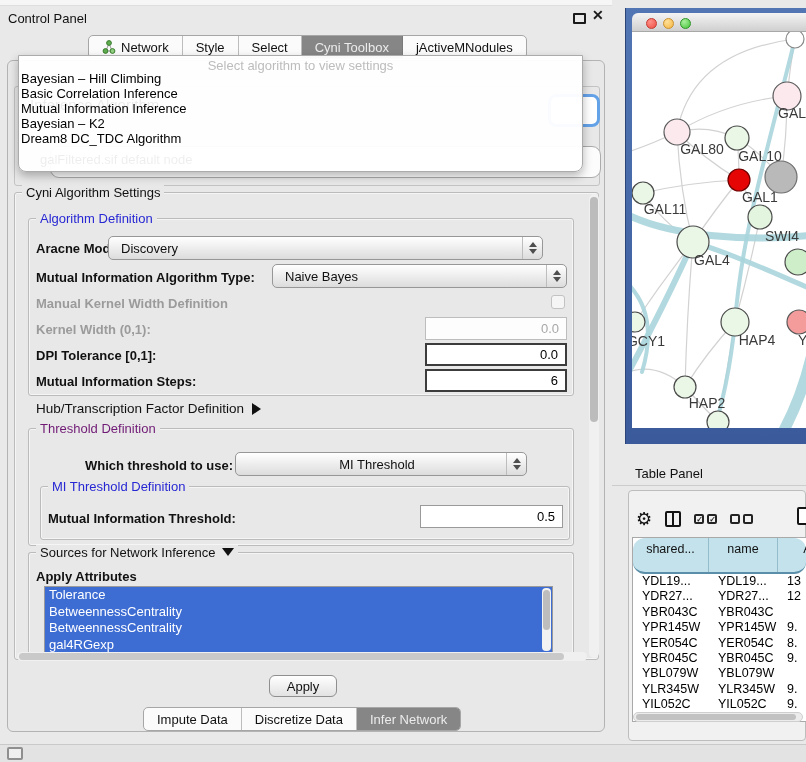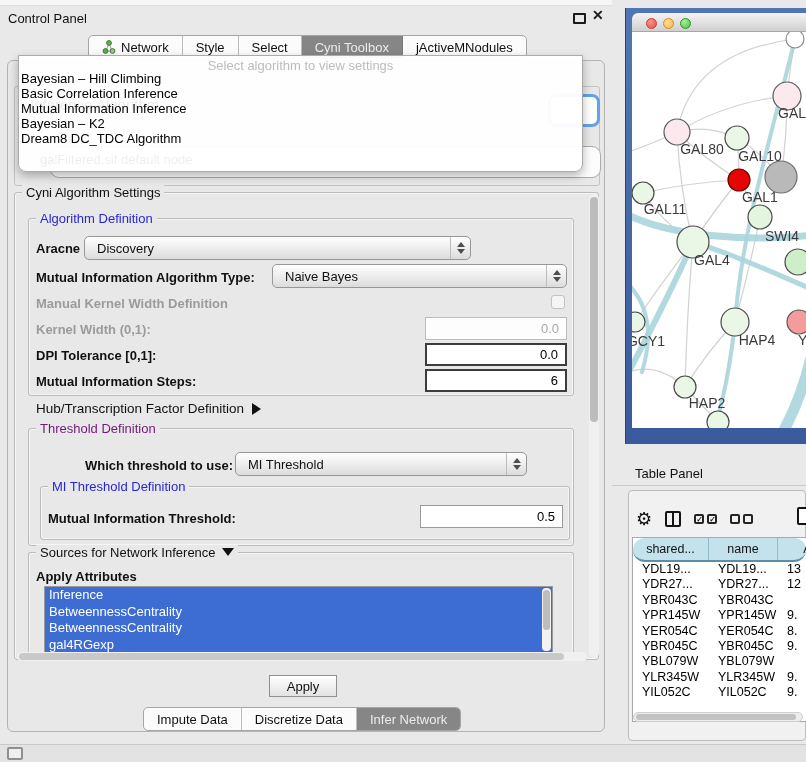--- a/index.html
+++ b/index.html
@@ -62,21 +62,21 @@
   .attr-item { height:16.6px; line-height:16.5px; background:#3d6cd3; color:#fff; font-size:13px; padding-left:4px; cursor:pointer; }
   .list-vsb { position:absolute; left:542px; top:588px; width:9px; height:63px; background:#f2f2f2; border-radius:4px; }
   .list-vsb .thumb { position:absolute; left:1px; top:2px; width:7px; height:40px; background:#bdbdbd; border-radius:4px; }
 
   .main-vsb { position:absolute; left:589px; top:194px; width:10px; height:464px; background:#f0f0f0; border-radius:5px; }
   .main-vsb .thumb { position:absolute; left:1px; top:3px; width:8px; height:225px; background:#bcbcbc; border-radius:5px; }
   .main-hsb { position:absolute; left:17px; top:652px; width:570px; height:9px; background:#f0f0f0; border-radius:5px; }
   .main-hsb .thumb { position:absolute; left:2px; top:1px; width:545px; height:7px; background:#c9c9c9; border-radius:5px; }
 
   .apply-btn { position:absolute; left:269px; top:675px; width:68px; height:22px; background:linear-gradient(#ffffff,#e2e2e2);
-               border:1px solid #8f8f8f; border-radius:0; font-size:13px; color:#111; display:flex; align-items:center; justify-content:center; cursor:pointer; }
+               border:1px solid #8f8f8f; border-radius:6px; font-size:13px; color:#111; display:flex; align-items:center; justify-content:center; cursor:pointer; }
 
   .hub-arrow { display:inline-block; width:0; height:0; border-top:6px solid transparent; border-bottom:6px solid transparent; border-left:9px solid #111; margin-left:8px; vertical-align:-2px; }
   .src-arrow { display:inline-block; width:0; height:0; border-left:6px solid transparent; border-right:6px solid transparent; border-top:8px solid #111; margin-left:6px; vertical-align:1px; }
 
   
   .net-frame { left:625px; top:8px; width:181px; height:436px; background:linear-gradient(180deg,#5276b4,#3a5a9b); border-left:1px solid #2b4578; }
   .net-titlebar { left:632px; top:13px; width:174px; height:19px; background:linear-gradient(#f4f4f4,#cfcfcf); border-radius:6px 0 0 0; border-bottom:1px solid #a8a8a8; }
   .light { position:absolute; top:5px; width:11px; height:11px; border-radius:50%; cursor:pointer; }
   .light.red { left:14px; background:radial-gradient(circle at 35% 30%, #ff9189, #ee4d41); border:1px solid #c23b32; }
   .light.yellow { left:31px; background:radial-gradient(circle at 35% 30%, #ffe09a, #f5b63e); border:1px solid #c98f2d; }
@@ -88,21 +88,21 @@
   .tp-divider { left:612px; top:485px; width:194px; height:1px; background:#cccccc; }
   .tp-card { left:628px; top:490px; width:178px; height:251px; background:#f1f1f1; border:1px solid #bdbdbd; border-radius:4px; }
   .tp-toolbar { left:636px; top:506px; width:170px; height:26px; display:flex; align-items:center; gap:13px; }
   .icon-gear { font-size:18px; color:#141414; line-height:1; cursor:pointer; }
   .icon-split { width:16px; height:16px; border:2px solid #141414; border-radius:2px; position:relative; cursor:pointer; }
   .icon-split::after { content:""; position:absolute; left:5px; top:0; width:2px; height:12px; background:#141414; }
   .cbpair { display:flex; gap:3px; cursor:pointer; }
   .cb { width:10px; height:10px; border:2px solid #232323; border-radius:2px; font-size:8px; line-height:7px; text-align:center; color:#232323; font-weight:bold; }
   .icon-doc { position:absolute; left:797px; top:507px; width:14px; height:18px; border:2px solid #141414; border-radius:2px; background:#fff; }
   .table-wrap { position:absolute; left:632px; top:537px; width:174px; height:185px; background:#fff; border:1px solid #a9a9a9; border-right:none; overflow:hidden; }
-  .thead { display:flex; height:24px; background:#c3e2ec; border-bottom:2px solid #5b8ea8;border-radius:12px; }
+  .thead { display:flex; height:36px; background:#c3e2ec; border-bottom:2px solid #5b8ea8;border-radius:12px; }
   .th { font-size:12.5px; color:#111; text-align:center; line-height:22px; border-right:1px solid #94bccb; overflow:hidden; white-space:nowrap; cursor:pointer; flex:none; }
   .tbody { position:relative; height:139px; overflow:hidden; }
   .tr { display:flex; height:15.4px; cursor:pointer; }
   .td { font-size:12.5px; color:#000; padding-left:9px; white-space:nowrap; overflow:hidden; flex:none; }
   .tp-hsb { position:absolute; left:633px; top:712px; width:170px; height:10px; background:#ececec; border:1px solid #cfcfcf; border-radius:5px; }
   .tp-hsb .thumb { position:absolute; left:2px; top:1px; width:160px; height:6px; background:#c2c2c2; border-radius:4px; }
 
   
   .bottom-strip { left:0; top:744px; width:806px; height:18px; background:#e3e3e3; border-top:1px solid #c9c9c9; }
   .mini-win { left:7px; top:747px; width:16px; height:13px; border:2px solid #8f8f8f; background:#efefef; border-radius:2px; }
@@ -150,21 +150,21 @@
   <div class="abs ghost-field"></div>
 
   <div class="group" style="left:14px; top:192px; width:585px; height:468px;">
     <span class="legend black">Cyni Algorithm Settings</span>
   </div>
 
   <div class="group" style="left:28px; top:218px; width:546px; height:178px;">
     <span class="legend blue">Algorithm Definition</span>
   </div>
   <div class="lbl b" style="left:36px; top:241px;">Aracne Mode:</div>
-  <div class="combo" style="left:84px; top:236px; width:387px;">
+  <div class="combo" style="left:108px; top:236px; width:435px;">
     <span class="val">Discovery</span>
     <span class="spin">
         <span class="tri-up"></span>
         <span class="tri-dn"></span>
       </span>
   </div>
   <div class="lbl b" style="left:36px; top:270px;">Mutual Information Algorithm Type:</div>
   <div class="combo" style="left:272px; top:264px; width:295px;">
     <span class="val">Naive Bayes</span>
     <span class="spin">
@@ -182,39 +182,39 @@
   <input class="tfield active" style="left: 425px; top: 369px; width: 142px;" value="6">
 
   <div class="lbl" style="left:36px; top:401px; font-size:13.5px;">
     <span>Hub/Transcription Factor Definition</span><span class="hub-arrow"></span>
   </div>
 
   <div class="group" style="left:28px; top:428px; width:546px; height:118px;">
     <span class="legend green">Threshold Definition</span>
   </div>
   <div class="lbl b" style="left:85px; top:458px;">Which threshold to use:</div>
-  <div class="combo" style="left:235px; top:452px; width:292px;">
+  <div class="combo" style="left:235px; top:452px; width:292px;text-align:center;">
     <span class="val">MI Threshold</span>
     <span class="spin">
         <span class="tri-up"></span>
         <span class="tri-dn"></span>
       </span>
   </div>
   <div class="group" style="left:40px; top:486px; width:530px; height:54px;">
     <span class="legend blue">MI Threshold Definition</span>
   </div>
   <div class="lbl b" style="left:48px; top:511px;">Mutual Information Threshold:</div>
   <input class="tfield plain" style="left: 420px; top: 505px; width: 143px;" value="0.5">
 
   <div class="group" style="left:28px; top:552px; width:546px; height:106px; border-bottom:none;">
     <span class="legend black"><span>Sources for Network Inference</span><span class="src-arrow"></span></span>
   </div>
   <div class="lbl b" style="left:36px; top:569px;">Apply Attributes</div>
   <div class="attr-list" id="attr-list">
-      <div class="attr-item">Inference</div>
+      <div class="attr-item">Tolerance</div>
       <div class="attr-item">BetweennessCentrality</div>
       <div class="attr-item">BetweennessCentrality</div>
       <div class="attr-item">gal4RGexp</div>
     </div>
   <div class="list-vsb">
       <div class="thumb"></div>
     </div>
 
   <div class="main-vsb">
       <div class="thumb"></div>

